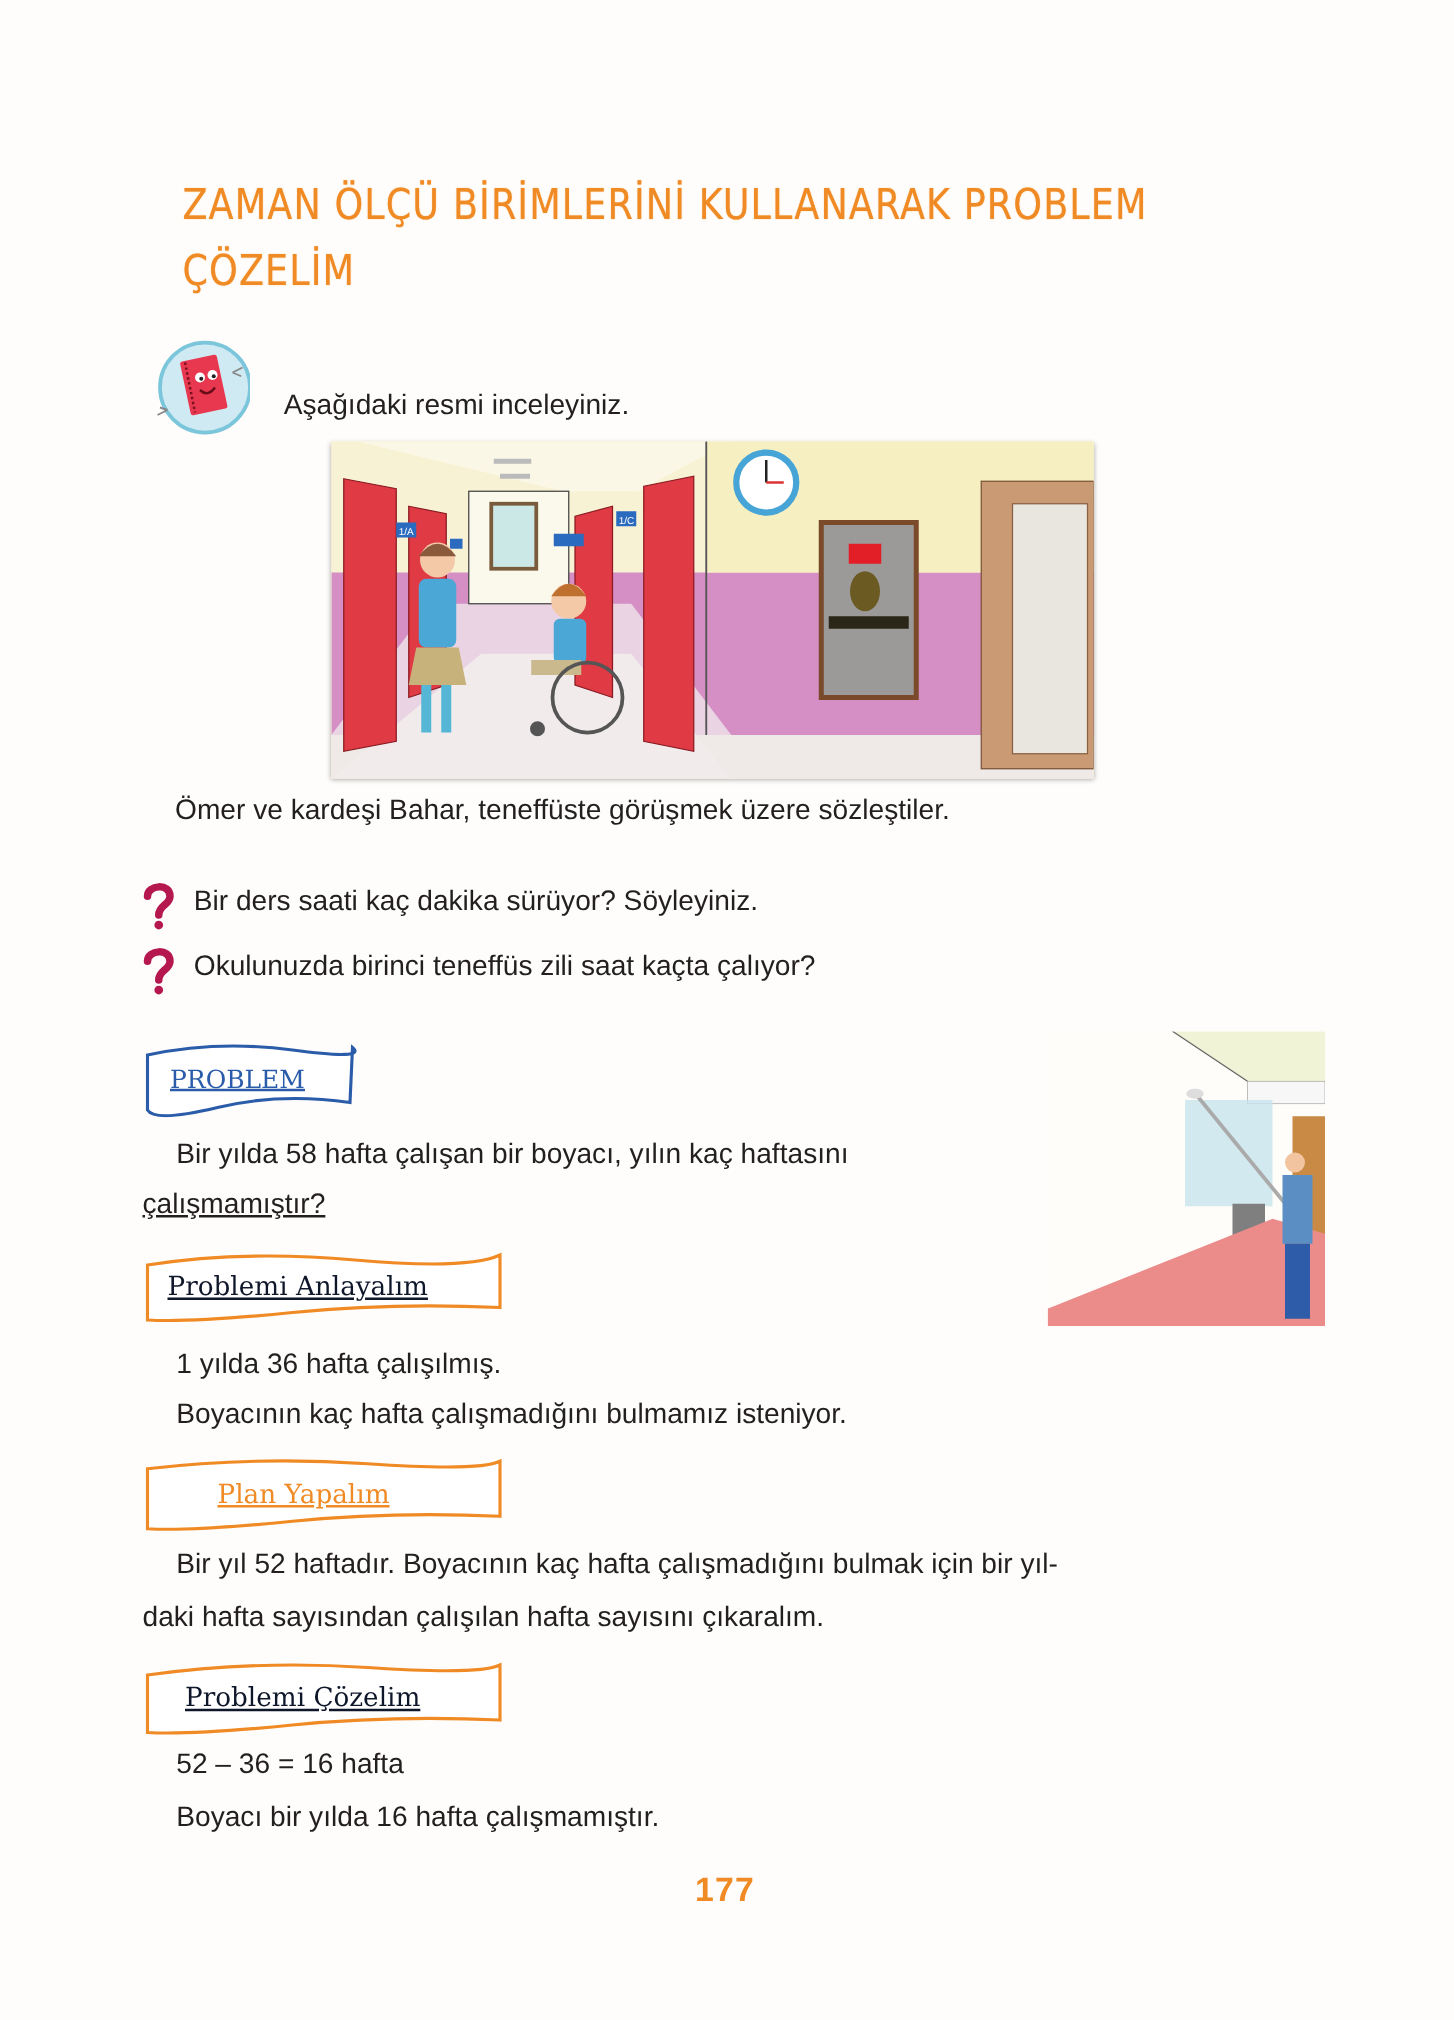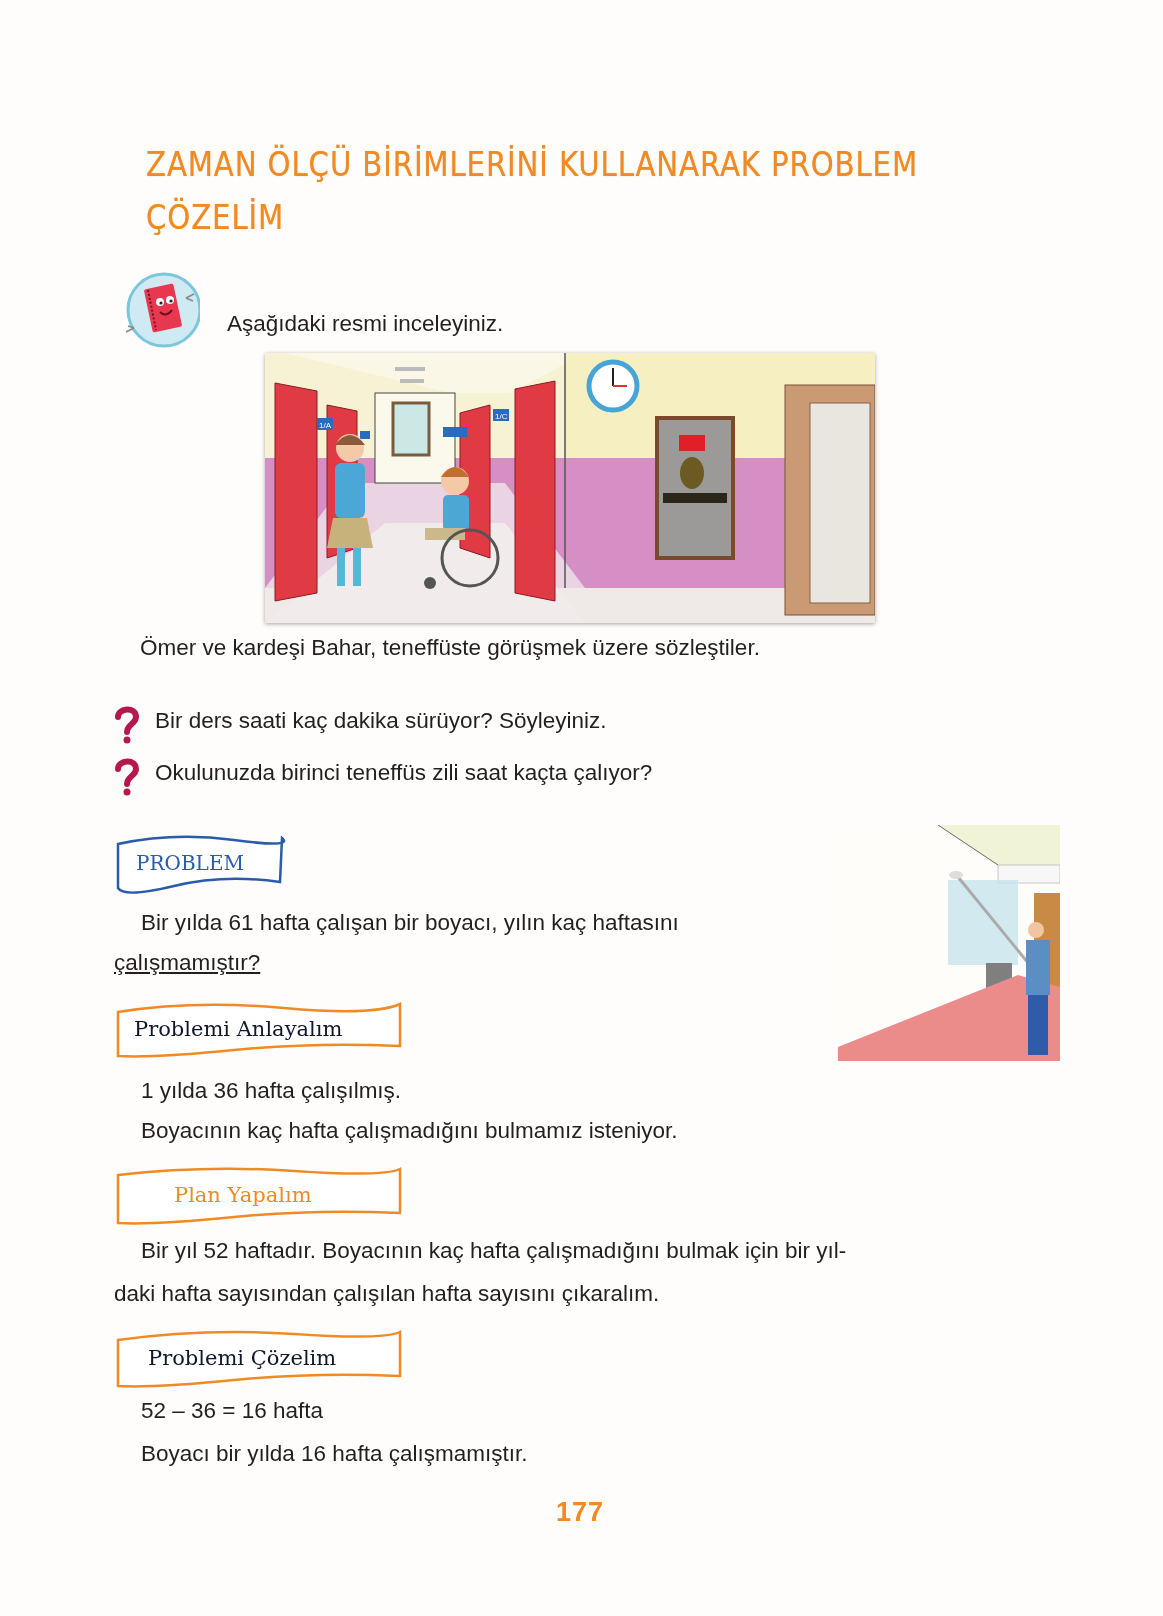--- a/index.html
+++ b/index.html
@@ -20,21 +20,21 @@
   .body-text { font-size: 22.5px; line-height: 1.2; white-space: nowrap; }
   .avatar {
     left: 120px; top: 270px; width: 80px; height: 86px;
   }
   .illus { left: 265px; top: 353px; width: 610px; height: 270px;
     box-shadow: 0 1px 4px rgba(0,0,0,0.35); overflow: hidden; background: #f7f1d6; }
   .qmark { width: 26px; height: 38px; }
   .tagbox { position: absolute; }
   .tag-label {
     position: absolute; font-family: "DejaVu Serif", serif;
-    font-size: 21px; white-space: nowrap;
+    font-size: 21px; white-space: nowrap; text-decoration: underline;
   }
   .painter { left: 838px; top: 825px; width: 222px; height: 236px; overflow: hidden; }
   .page-num { left: 556px; top: 1497px; font-size: 27px; font-weight: bold; color: #f08a24; letter-spacing: 1px; }
 </style>
 </head>
 <body>
 
 <div class="abs title" style="left:146px; top:147px;">ZAMAN ÖLÇÜ BİRİMLERİNİ KULLANARAK PROBLEM</div>
 <div class="abs title" style="left:146px; top:200px;">ÇÖZELİM</div>
 
@@ -130,21 +130,21 @@
   </svg>
 </div>
 <div class="abs body-text" style="left:155px; top:759px;">Okulunuzda birinci teneffüs zili saat kaçta çalıyor?</div>
 
 <div class="tagbox" style="left:114px; top:834px; width:172px; height:60px;">
   <svg width="172" height="60" viewBox="0 0 172 60" style="position:absolute;left:0;top:0;">
     <path d="M4 10 Q60 -2 120 6 T168 4 L166 48 Q110 40 60 52 T4 54 Z" fill="#fff" stroke="#2a5caa" stroke-width="2.5"></path>
   </svg>
   <div class="tag-label" style="left:22px; top:17px; color:#2a5caa; font-size:20px;">PROBLEM</div>
 </div>
-<div class="abs body-text" style="left:141px; top:909px;">Bir yılda 61 hafta çalışan bir boyacı, yılın kaç haftasını</div>
+<div class="abs body-text" style="left:141px; top:909px;">Bir yılda 58 hafta çalışan bir boyacı, yılın kaç haftasını</div>
 <div class="abs body-text" style="left:114px; top:949px;text-decoration:underline;">çalışmamıştır?</div>
 
 <div class="abs painter">
   <svg width="222" height="236" viewBox="0 0 222 236">
     <rect width="222" height="236" fill="#fefdf9"></rect>
     <polygon points="100,0 222,0 222,52 160,40" fill="#f1f3d6"></polygon>
     <line x1="100" y1="0" x2="160" y2="40" stroke="#666" stroke-width="1"></line>
     <rect x="160" y="40" width="62" height="18" fill="#f7f7f7" stroke="#999" stroke-width="0.5"></rect>
     <rect x="110" y="55" width="70" height="85" fill="#c8e4ee" opacity="0.8"></rect>
     <rect x="196" y="68" width="26" height="140" fill="#c98a45"></rect>

